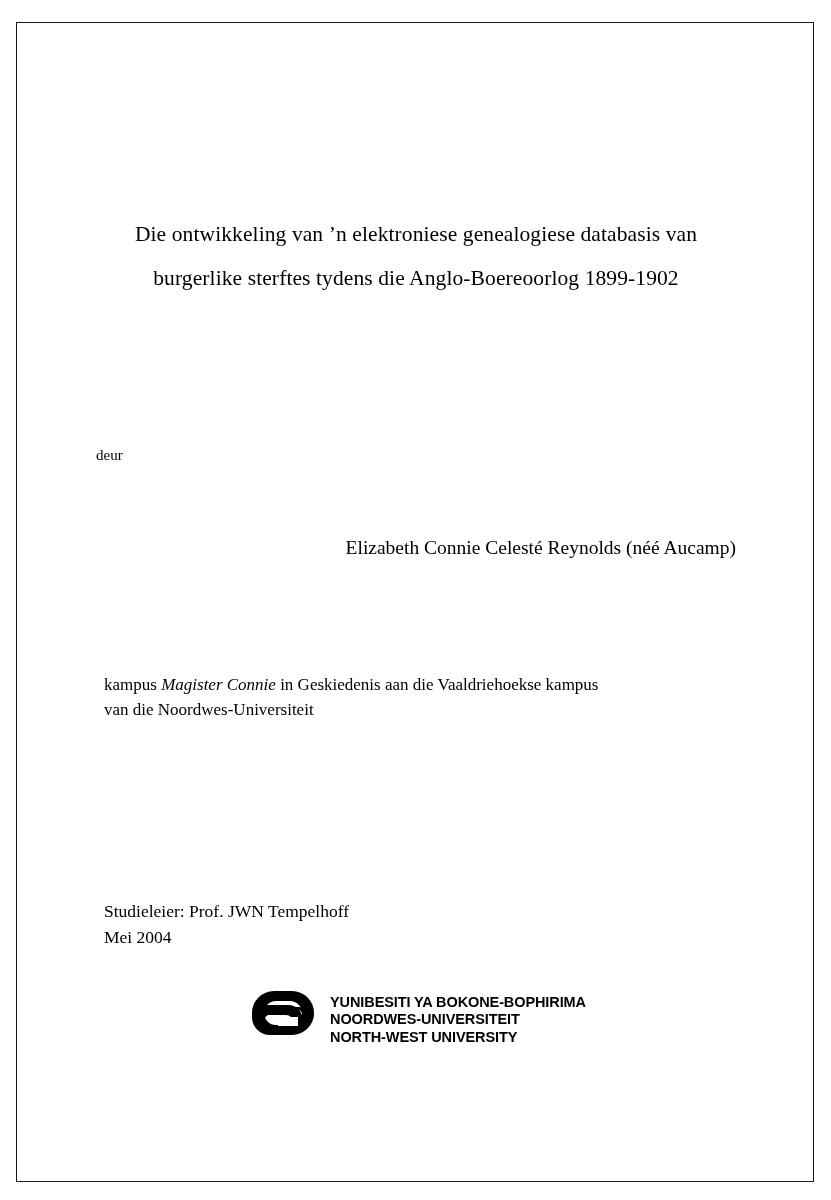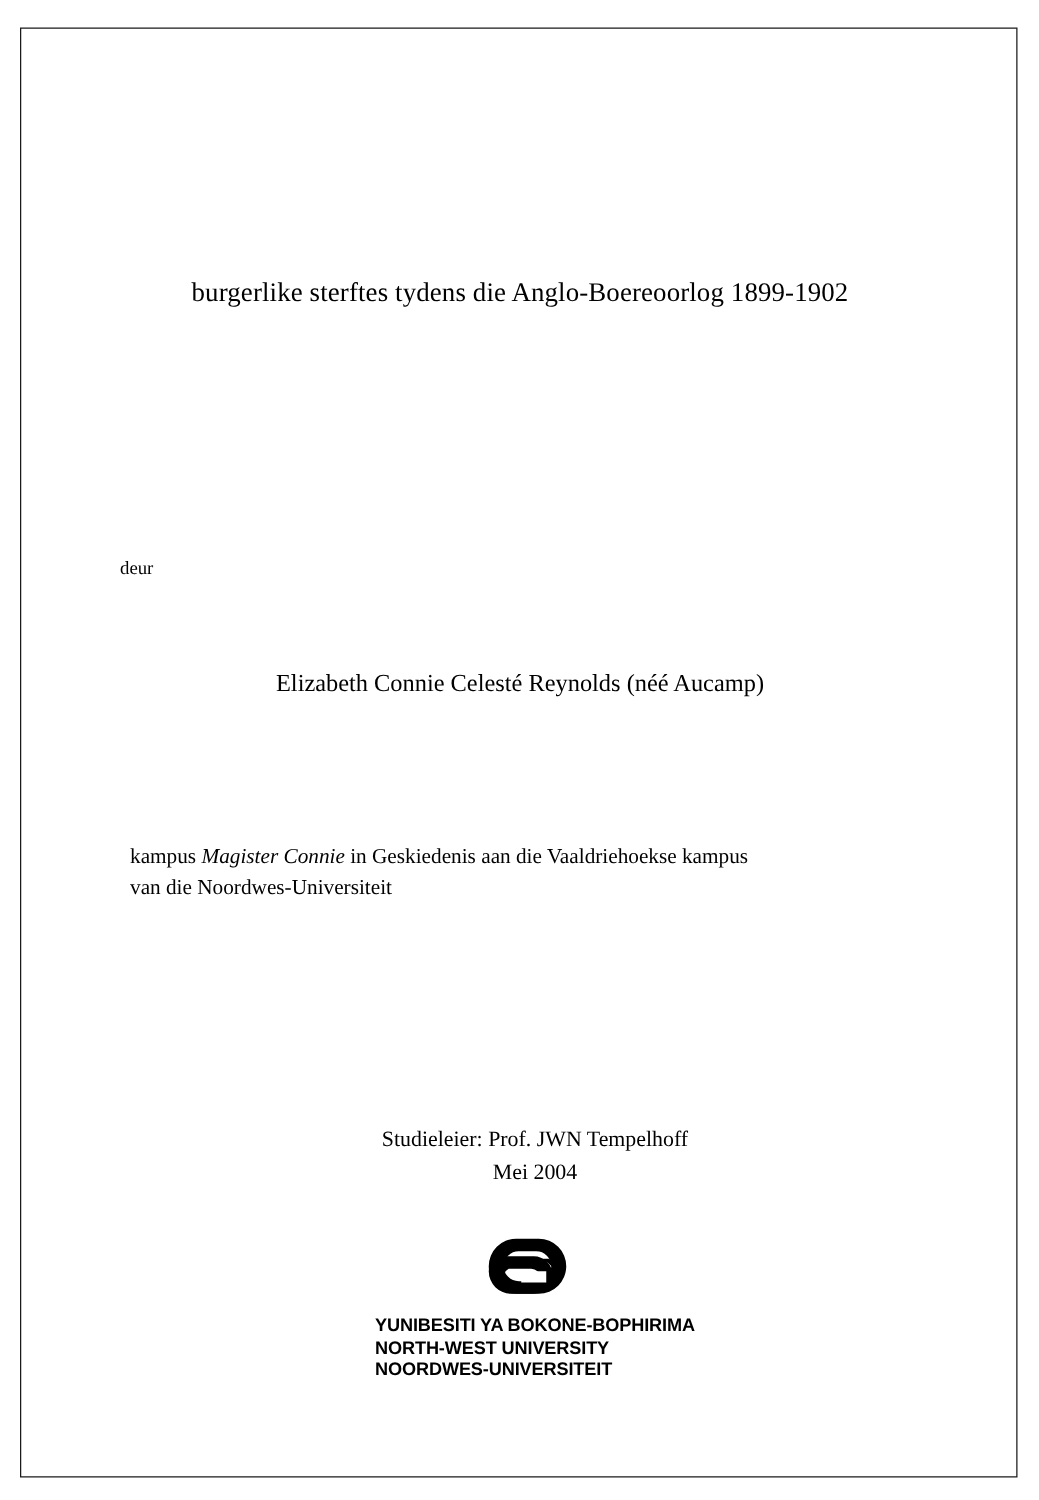--- a/index.html
+++ b/index.html
@@ -55,21 +55,21 @@
     top: 425px;
     left: 0;
     width: 640px;
     font-size: 15px;
   }
   .author {
     position: absolute;
     top: 515px;
     left: 0;
     width: 640px;
-    text-align: center;
+    text-align: right;
     font-size: 19.5px;
   }
   .abstract-block {
     position: absolute;
     top: 650px;
     left: 8px;
     width: 622px;
     font-size: 17px;
     line-height: 25px;
   }
@@ -81,30 +81,28 @@
     text-align: left;
   }
   .italic { font-style: italic; }
   .supervisor-block {
     position: absolute;
     top: 876px;
     left: 8px;
     width: 600px;
     font-size: 17.5px;
     line-height: 26px;
-    text-align: center;
-    margin-left: 24px;
+    text-align: left;
   }
   .logo-block {
     position: absolute;
     top: 965px;
-    left: 12px;
+    left: 1px;
     width: 640px;
     display: flex;
-    flex-direction: column;
     align-items: center;
     justify-content: center;
   }
   .logo-mark {
     width: 74px;
     height: 66px;
     margin-right: 8px;
     flex: none;
   }
   .logo-text {
@@ -119,20 +117,21 @@
 </head>
 <body>
 
 <div class="page">
 
   <div class="page-border"></div>
 
   <div class="content">
 
     <div class="title-block">
+      <div class="title-line">Die ontwikkeling van ’n elektroniese genealogiese databasis van</div>
       <div class="title-line">burgerlike sterftes tydens die Anglo-Boereoorlog 1899-1902</div>
     </div>
 
     <div class="deur">deur</div>
 
     <div class="author">Elizabeth Connie Celesté Reynolds (néé Aucamp)</div>
 
     <div class="abstract-block">
       <div class="abstract-line"><span>kampus </span><span class="italic">Magister Connie</span><span> in Geskiedenis aan die Vaaldriehoekse kampus</span></div>
       <div class="abstract-line">van die Noordwes-Universiteit</div>
@@ -145,19 +144,19 @@
 
     <div class="logo-block">
       <svg class="logo-mark" viewBox="0 0 74 66">
         <path d="M26 4 H44 A22 22 0 0 1 44 48 H26 A22 22 0 0 1 26 4 Z M28 14 A12 12 0 0 0 28 38 H42 A12 12 0 0 0 42 14 Z" fill="#000000"></path>
         <path d="M14 18 H40 A15 15 0 0 1 40 48 H22 A18 18 0 0 1 4 30 A12 12 0 0 1 14 18 Z M20 28 A8 8 0 0 0 20 42 H38 A7 7 0 0 0 38 28 Z" fill="#000000"></path>
         <rect x="30" y="30" width="20" height="9" fill="#ffffff"></rect>
         <path d="M34 44 H52 A13 13 0 0 0 52 20 H44 A20 20 0 0 1 58 32 A13 13 0 0 1 48 46 Z" fill="#000000"></path>
       </svg>
       <div class="logo-text">
         <div>YUNIBESITI YA BOKONE-BOPHIRIMA</div>
+        <div>NOORDWES-UNIVERSITEIT</div>
         <div>NORTH-WEST UNIVERSITY</div>
-        <div>NOORDWES-UNIVERSITEIT</div>
       </div>
     </div>
 
   </div>
 </div>
 
 </body></html>

